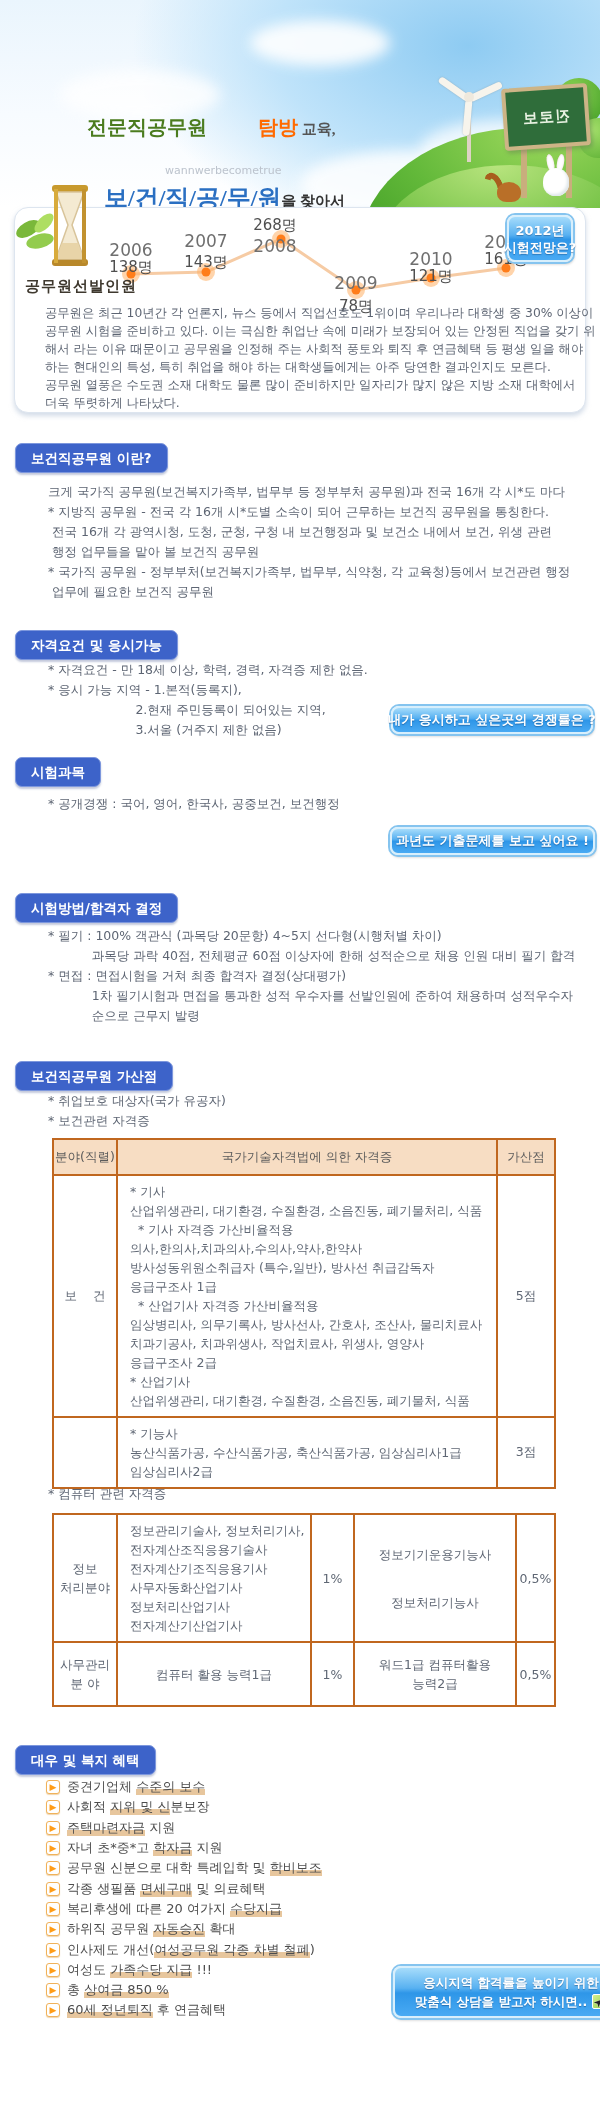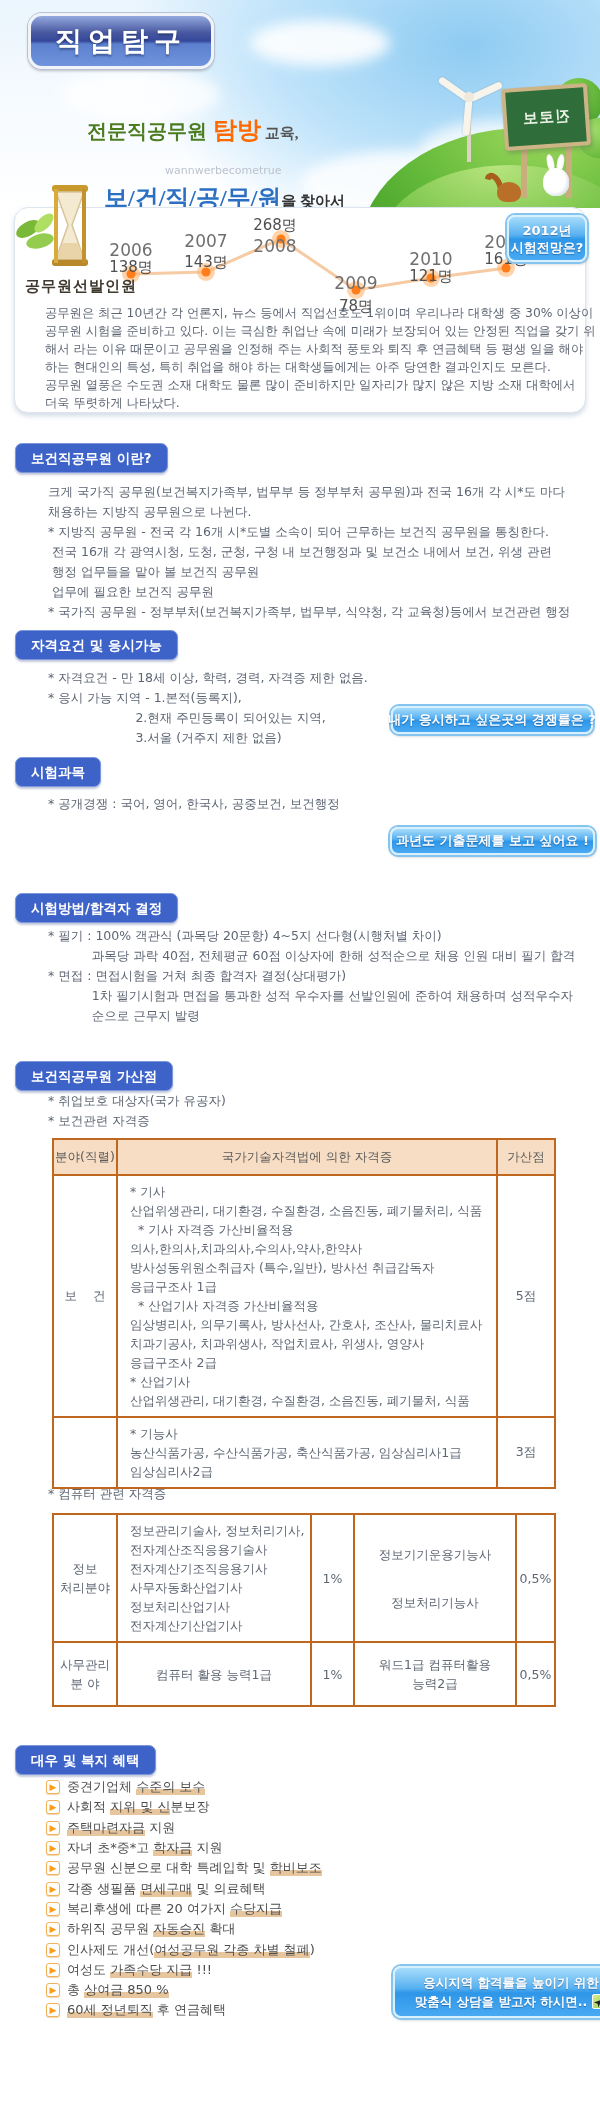--- a/index.html
+++ b/index.html
@@ -37,37 +37,37 @@
   #squirrel-tail { position:absolute; left:486px; top:172px; width:16px; height:24px; border:6px solid #a85e1d; border-radius:50%; border-left-color:transparent; border-bottom-color:transparent; transform:rotate(-30deg); }
 
   #title-badge { position:absolute; left:28px; top:13px; width:186px; height:56px; border-radius:14px;
     background:linear-gradient(180deg,#93a9de 0%, #47579f 34%, #35489a 50%, #5c80cd 56%, #7094dc 100%);
     border:3px solid #f0f3f8; box-shadow:0 0 0 1px #b9c2d4, 0 2px 3px rgba(0,0,0,.25);
     display:flex; align-items:center; justify-content:center; }
   #title-badge span { color:#fff; font-size:27px; font-weight:bold; letter-spacing:6px; text-shadow:0 2px 2px rgba(20,30,80,.45); }
 
   #banner-title1 { position:absolute; left:87px; top:114px; font-family:"Liberation Serif","DejaVu Serif",serif; white-space:nowrap; }
   #banner-title1 .g { color:#4b7c1f; font-size:20px; font-weight:bold; }
-  #banner-title1 .o { color:#ff6a00; font-size:24px; font-weight:bold; }
+  #banner-title1 .o { color:#ff6a00; font-size:20px; font-weight:bold;margin-left:46px; }
   #banner-title1 .d { color:#555; font-size:15px; font-weight:bold; }
   #banner-title2 { position:absolute; left:104px; top:138px; font-family:"Liberation Serif","DejaVu Serif",serif; white-space:nowrap;margin-top:44px; }
   #banner-title2 .b { color:#2a6fc2; font-size:24px; font-weight:bold; }
   #banner-title2 .s { color:#333; font-size:15px; font-weight:bold; }
   #banner-watermark { position:absolute; left:165px; top:164px; color:#bcc3cd; font-size:11px; }
 
   
   #overview-box { position:absolute; left:14px; top:207px; width:572px; height:206px;
     background:#fff; border:1px solid #dde5ef; border-radius:14px;
     box-shadow:0 3px 5px rgba(175,192,214,.55); }
   #chart-layer { position:absolute; left:0; top:0; width:572px; height:206px; }
   #chart-svg { position:absolute; left:0; top:0; }
   .chart-year { position:absolute; transform:translateX(-50%); font-size:17px; color:#6f6f6f; white-space:nowrap; }
   .chart-val { position:absolute; transform:translateX(-50%); font-size:15px; color:#4f4f4f; white-space:nowrap; }
   #chart-title { position:absolute; left:10px; top:69px; font-size:15px; font-weight:bold; color:#3e382e; letter-spacing:1px; }
-  #forecast-btn { position:absolute; left:492px; top:7px; width:80px; height:47px; flex-direction:column; line-height:17px; }
+  #forecast-btn { position:absolute; left:492px; top:7px; width:66px; height:47px; flex-direction:column; line-height:17px; }
   #intro-para { position:absolute; left:30px; top:96px; width:530px; }
   #intro-para div { font-size:12.3px; color:#5d6573; line-height:18px; white-space:pre; }
 
   #hourglass { position:absolute; left:14px; top:183px; z-index:5; }
 
   
   .sec-header { position:absolute; left:15px; height:30px; line-height:28px; padding:0 15px;
     background:#3d63c9; border:1px solid #7d97dd; border-radius:7px;
     color:#fff; font-size:13.5px; font-weight:bold; box-shadow:0 2px 2px rgba(60,80,140,.3); white-space:nowrap; }
   .sec-body { position:absolute; left:48px; }
@@ -140,23 +140,20 @@
     <div id="sign-leg2"></div>
     <div id="signboard">
       <span class="sign-txt">진로보</span>
     </div>
     <div class="rabbit-ear" id="rabbit-ear1"></div>
     <div class="rabbit-ear" id="rabbit-ear2"></div>
     <div id="rabbit-body"></div>
     <div id="squirrel-tail"></div>
     <div id="squirrel-body"></div>
 
-    <div id="title-badge">
-      <span>직업탐구</span>
-    </div>
     <div id="banner-title1">
       <span class="g">전문직공무원</span><span class="o"> 탐방</span><span class="d"> 교육,</span>
     </div>
     <div id="banner-title2">
       <span class="b">보/건/직/공/무/원</span><span class="s">을 찾아서</span>
     </div>
     <div id="banner-watermark">wannwerbecometrue</div>
   </div>
 
   <div id="overview-box">
@@ -214,30 +211,29 @@
     <rect x="38" y="76" width="36" height="7" rx="3" fill="#b8882a"></rect>
     <path d="M42 9 L70 9 L58 42 L70 76 L42 76 L54 42 Z" fill="#f4ead2" stroke="#d8c49a" stroke-width="1.5"></path>
     <path d="M48 60 L64 60 L70 76 L42 76 Z" fill="#e8d4a8"></path>
     <rect x="40" y="6" width="4" height="74" fill="#d8ab3c"></rect>
     <rect x="68" y="6" width="4" height="74" fill="#c2922f"></rect>
   </svg>
 
   <div class="sec-header" style="top:443px;">보건직공무원 이란?</div>
   <div class="sec-body" style="top:482px;">
       <div>크게 국가직 공무원(보건복지가족부, 법무부 등 정부부처 공무원)과 전국 16개 각 시*도 마다</div>
-      <div>채용하는 지방직 공무원으로 나뉜다.</div>
       <div>* 지방직 공무원 - 전국 각 16개 시*도별 소속이 되어 근무하는 보건직 공무원을 통칭한다.</div>
       <div> 전국 16개 각 광역시청, 도청, 군청, 구청 내 보건행정과 및 보건소 내에서 보건, 위생 관련</div>
       <div> 행정 업무들을 맡아 볼 보건직 공무원</div>
+      <div>* 국가직 공무원 - 정부부처(보건복지가족부, 법무부, 식약청, 각 교육청)등에서 보건관련 행정</div>
       <div> 업무에 필요한 보건직 공무원</div>
-      <div>* 국가직 공무원 - 정부부처(보건복지가족부, 법무부, 식약청, 각 교육청)등에서 보건관련 행정</div>
     </div>
 
   <div class="sec-header" style="top:630px;">자격요건 및 응시가능</div>
-  <div class="sec-body" style="top:660px;margin-top:8px;">
+  <div class="sec-body" style="top:660px;">
       <div>* 자격요건 - 만 18세 이상, 학력, 경력, 자격증 제한 없음.</div>
       <div>* 응시 가능 지역 - 1.본적(등록지),</div>
       <div>                      2.현재 주민등록이 되어있는 지역,</div>
       <div>                      3.서울 (거주지 제한 없음)</div>
     </div>
   <div id="req-btn" class="act-btn">내가 응시하고 싶은곳의 경쟁률은 ?</div>
 
   <div class="sec-header" style="top:757px;">시험과목</div>
   <div class="sec-body" style="top:794px;">
       <div>* 공개경쟁 : 국어, 영어, 한국사, 공중보건, 보건행정</div>

